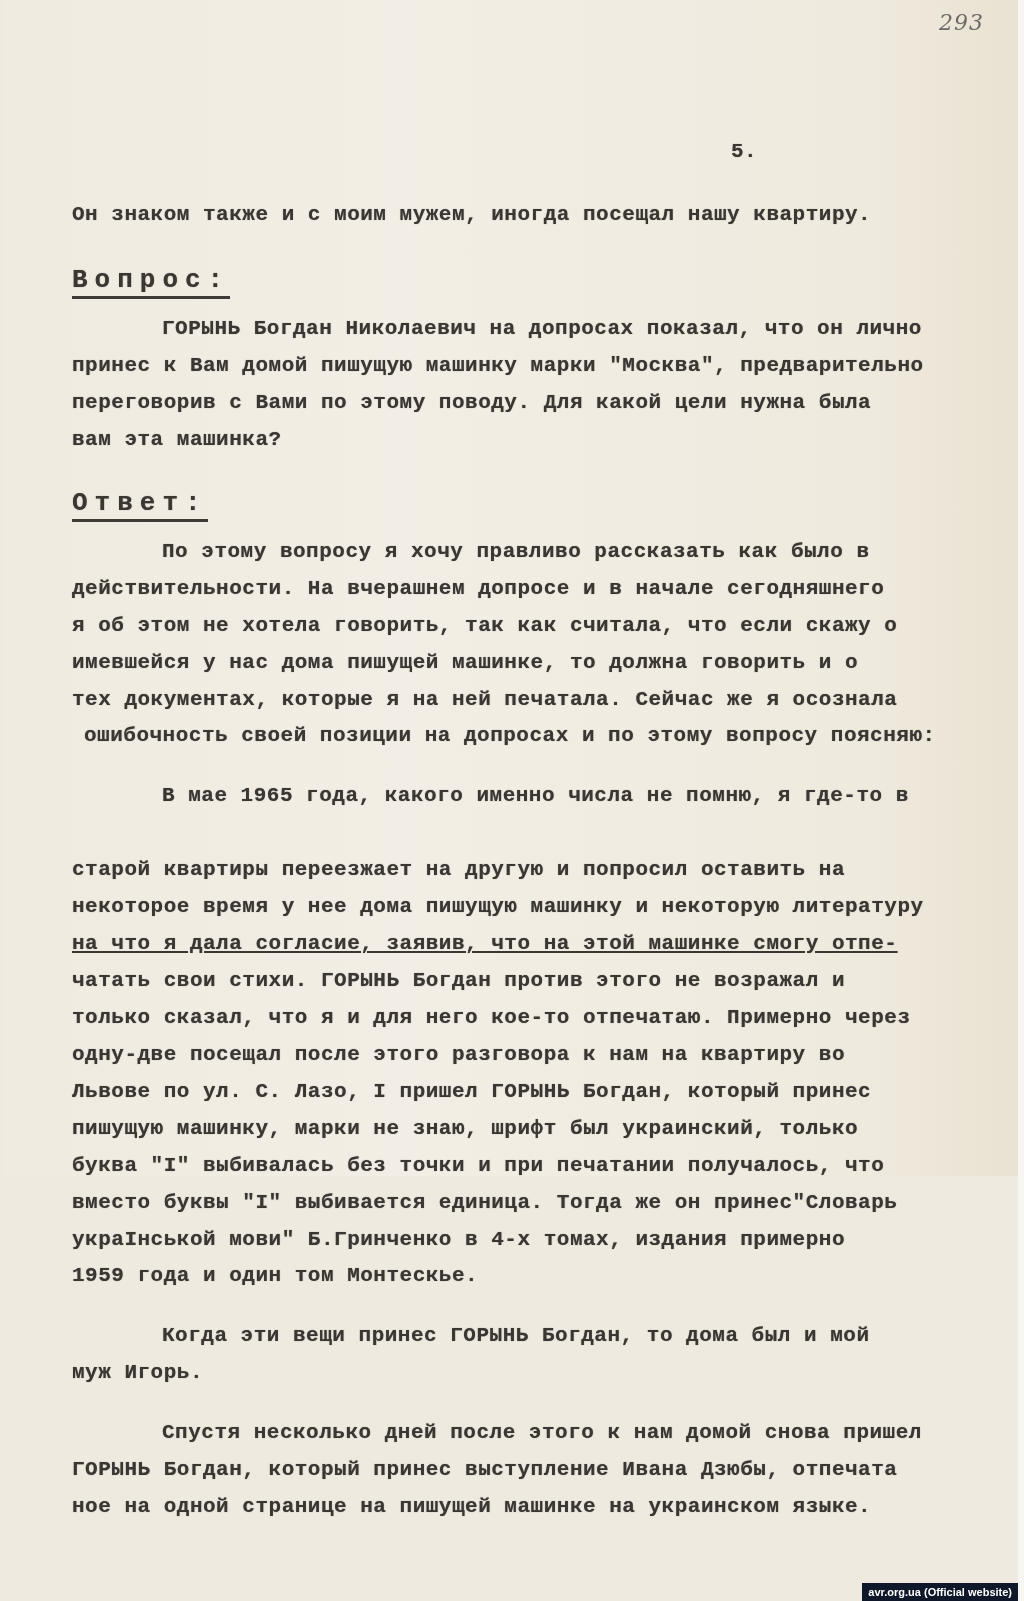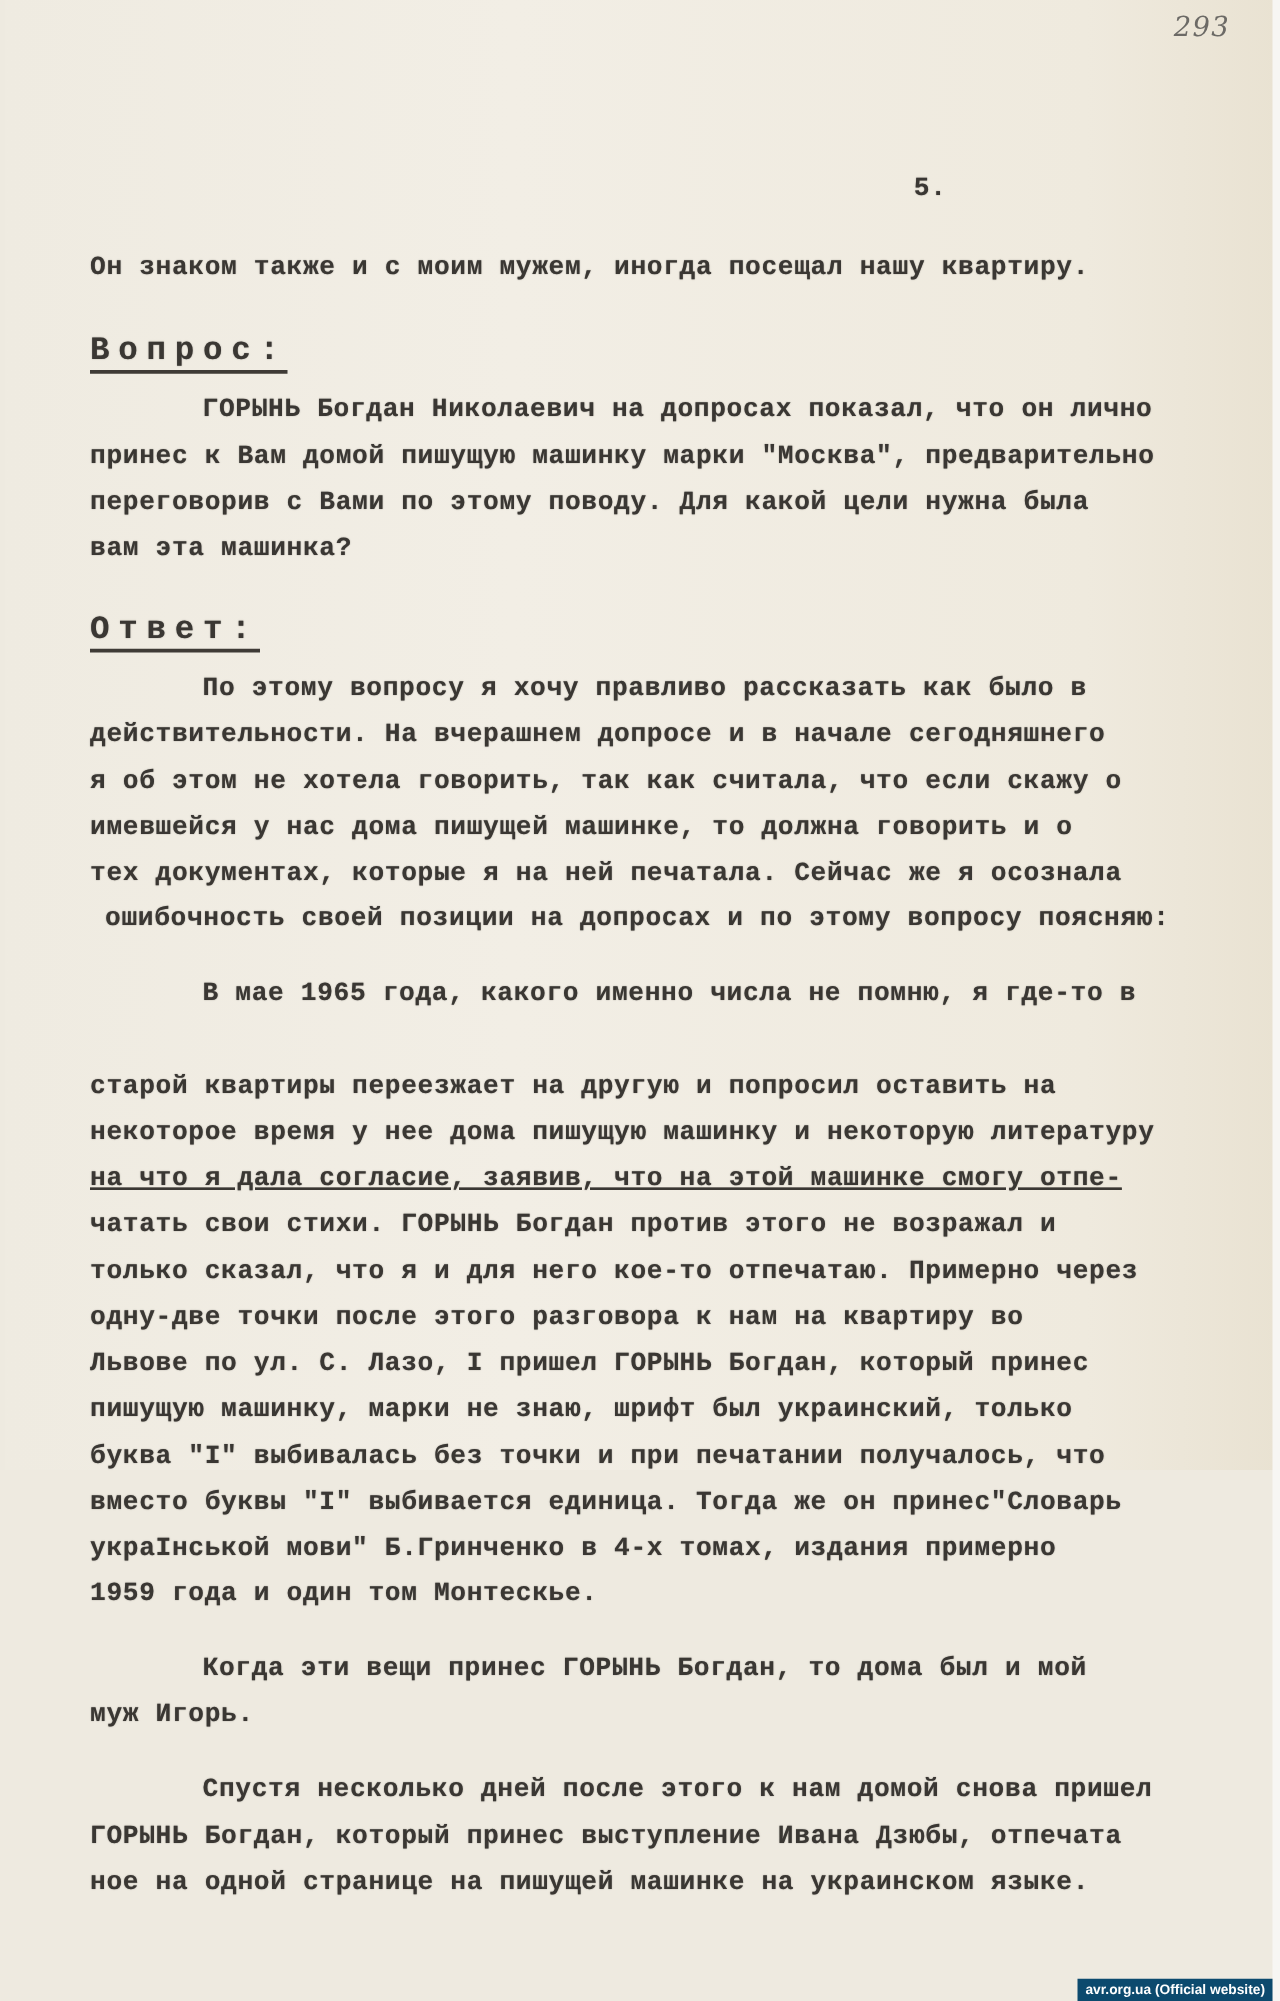--- a/index.html
+++ b/index.html
@@ -36,21 +36,21 @@
     position: absolute;
     font-family: "Liberation Mono", "DejaVu Sans Mono", monospace;
     font-size: 26px; font-weight: bold; color: #3a3733;
     letter-spacing: 7px;
     border-bottom: 3px solid #3f3b36;
     padding-bottom: 1px;
     text-shadow: 0 0 1px rgba(40,36,32,0.55);
   }
   .watermark {
     position: absolute; right: 6px; bottom: 0;
-    background: #0c4a6e; color: #fff;
+    background: #0f172a; color: #fff;
     font-family: "Liberation Sans", sans-serif; font-weight: bold;
     font-size: 11px; padding: 3px 6px;
   }
 </style>
 </head>
 <body>
 
 <div class="page">
   <div class="archive-num">293</div>
   <div class="tw page-num">5.</div>
@@ -72,21 +72,21 @@
   <div class="tw" style="left:68px;top:651px;">имевшейся  у нас дома пишущей машинке, то должна говорить и о</div>
   <div class="tw" style="left:68px;top:688px;">тех документах, которые я на ней печатала. Сейчас же я осознала</div>
   <div class="tw" style="left:68px;top:724px;margin-left:12px;">ошибочность своей позиции на допросах и по этому вопросу поясняю:</div>
 
   <div class="tw" style="left:158px;top:784px;">В мае 1965 года, какого именно числа не помню, я где-то в</div>
   <div class="tw" style="left:68px;top:858px;">старой квартиры переезжает на другую и попросил оставить на</div>
   <div class="tw" style="left:68px;top:895px;">некоторое время у нее дома пишущую машинку и некоторую литературу</div>
   <div class="tw" style="left:68px;top:932px;text-decoration:underline;">на что я дала согласие, заявив, что на этой  машинке смогу отпе-</div>
   <div class="tw" style="left:68px;top:969px;">чатать свои стихи. ГОРЫНЬ Богдан против этого не возражал  и</div>
   <div class="tw" style="left:68px;top:1006px;">только сказал, что я и для него кое-то отпечатаю. Примерно через</div>
-  <div class="tw" style="left:68px;top:1043px;">одну-две точки после этого разговора к нам на квартиру  во</div>
+  <div class="tw" style="left:68px;top:1043px;">одну-две посещал после этого разговора к нам на квартиру  во</div>
   <div class="tw" style="left:68px;top:1080px;">Львове по ул. С. Лазо, I пришел ГОРЫНЬ Богдан, который принес</div>
   <div class="tw" style="left:68px;top:1117px;">пишущую машинку, марки не знаю, шрифт был украинский, только</div>
   <div class="tw" style="left:68px;top:1154px;">буква "I" выбивалась без точки и при печатании получалось, что</div>
   <div class="tw" style="left:68px;top:1191px;">вместо буквы "I" выбивается единица. Тогда же он принес"Словарь</div>
   <div class="tw" style="left:68px;top:1228px;">украIнськой мови" Б.Гринченко в 4-х томах, издания примерно</div>
   <div class="tw" style="left:68px;top:1264px;">1959 года и один том Монтескье.</div>
 
   <div class="tw" style="left:158px;top:1324px;">Когда эти вещи принес ГОРЫНЬ Богдан, то дома был и мой</div>
   <div class="tw" style="left:68px;top:1361px;">муж Игорь.</div>
 

